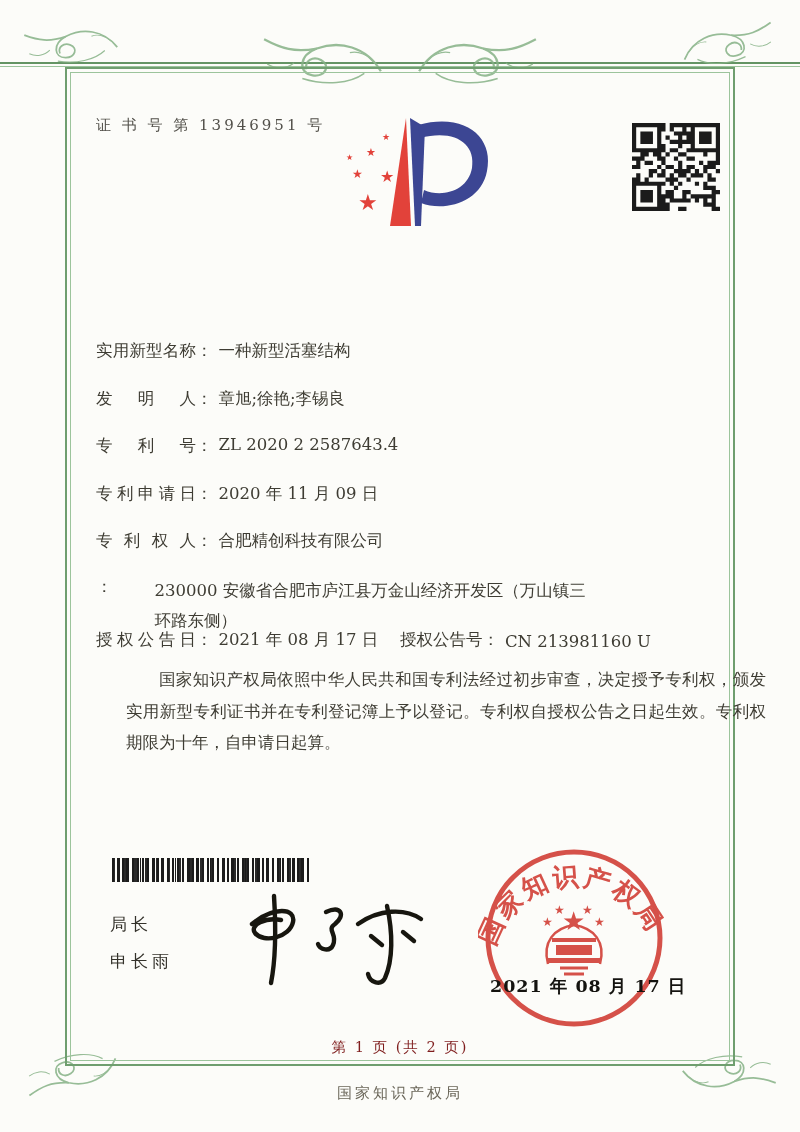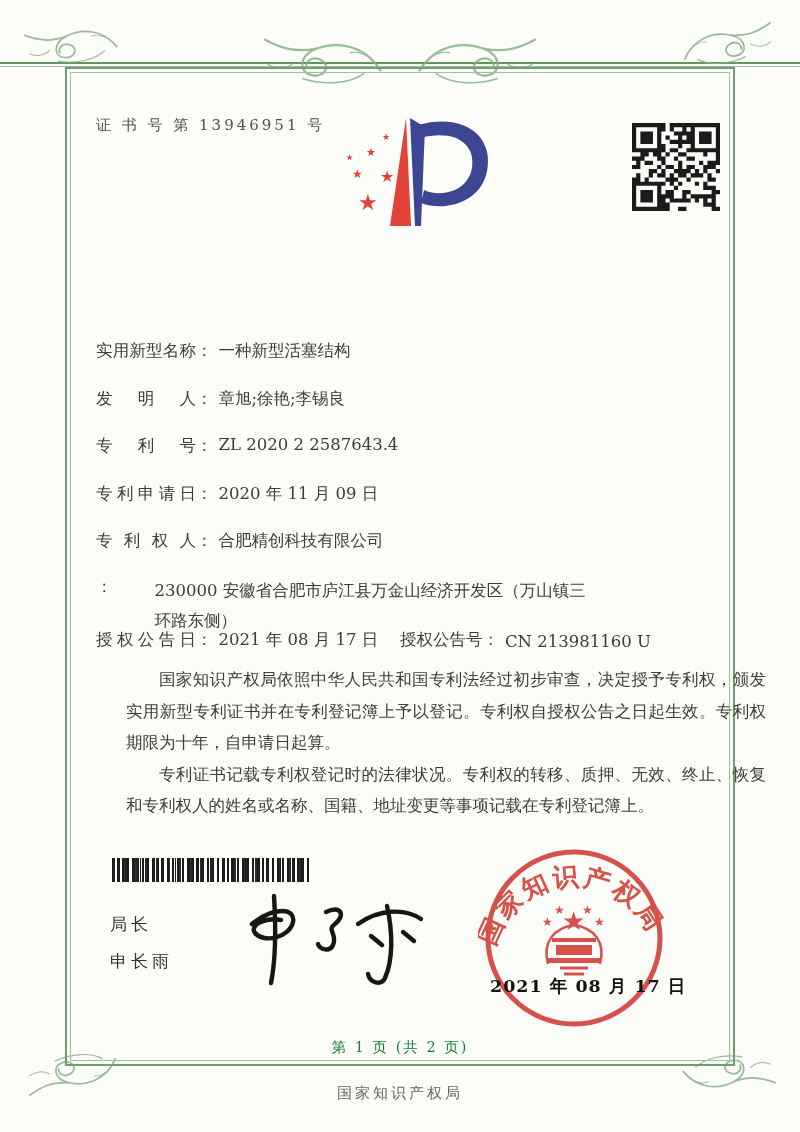--- a/index.html
+++ b/index.html
@@ -49,21 +49,21 @@
     background-image:
       repeating-linear-gradient(90deg,#1c1c1c 0 2px,transparent 2px 5px),
       repeating-linear-gradient(90deg,#1c1c1c 0 1px,transparent 1px 7px),
       repeating-linear-gradient(90deg,#2a2a2a 0 3px,transparent 3px 11px);}
   .signer{position:absolute;left:110px;top:906px;font-size:17px;letter-spacing:4px;color:#34322b;line-height:37px;}
   .signature{position:absolute;left:222px;top:888px;width:215px;height:102px;}
   .seal{position:absolute;left:478px;top:842px;width:192px;height:192px;opacity:.93;}
   .seal-date{position:absolute;left:490px;top:974px;font-size:17.5px;font-weight:600;
     letter-spacing:1px;color:#14130f;z-index:5;}
   .page-num{position:absolute;left:0;right:0;top:1038px;text-align:center;
-    font-size:14.5px;letter-spacing:2px;color:#15803d;}
+    font-size:14.5px;letter-spacing:2px;color:#7f1d1d;}
   .back-note{position:absolute;left:0;right:0;top:1084px;text-align:center;
     font-size:15px;letter-spacing:3px;color:#6b675a;}
 </style>
 </head>
 <body>
 
 <div class="page">
 
   <svg width="0" height="0" style="position:absolute">
     <defs>
@@ -175,21 +175,20 @@
       <span class="fvalue">2021 年 08 月 17 日</span>
   </div>
   <div class="field2" style="left:400px;top:629px">
     <span>授权公告号</span>
       <span class="fcolon">：</span>
       <span class="fvalue">CN 213981160 U</span>
   </div>
 
   <div class="body-text">
     <p>国家知识产权局依照中华人民共和国专利法经过初步审查，决定授予专利权，颁发实用新型专利证书并在专利登记簿上予以登记。专利权自授权公告之日起生效。专利权期限为十年，自申请日起算。</p>
-    <p>专利证书记载专利权登记时的法律状况。专利权的转移、质押、无效、终止、恢复和专利权人的姓名或名称、国籍、地址变更等事项记载在专利登记簿上。</p>
   </div>
 
   <div class="barcode"></div>
 
   <div class="signer">
     <div>局长</div>
     <div>申长雨</div>
   </div>
 
   <div class="signature">

